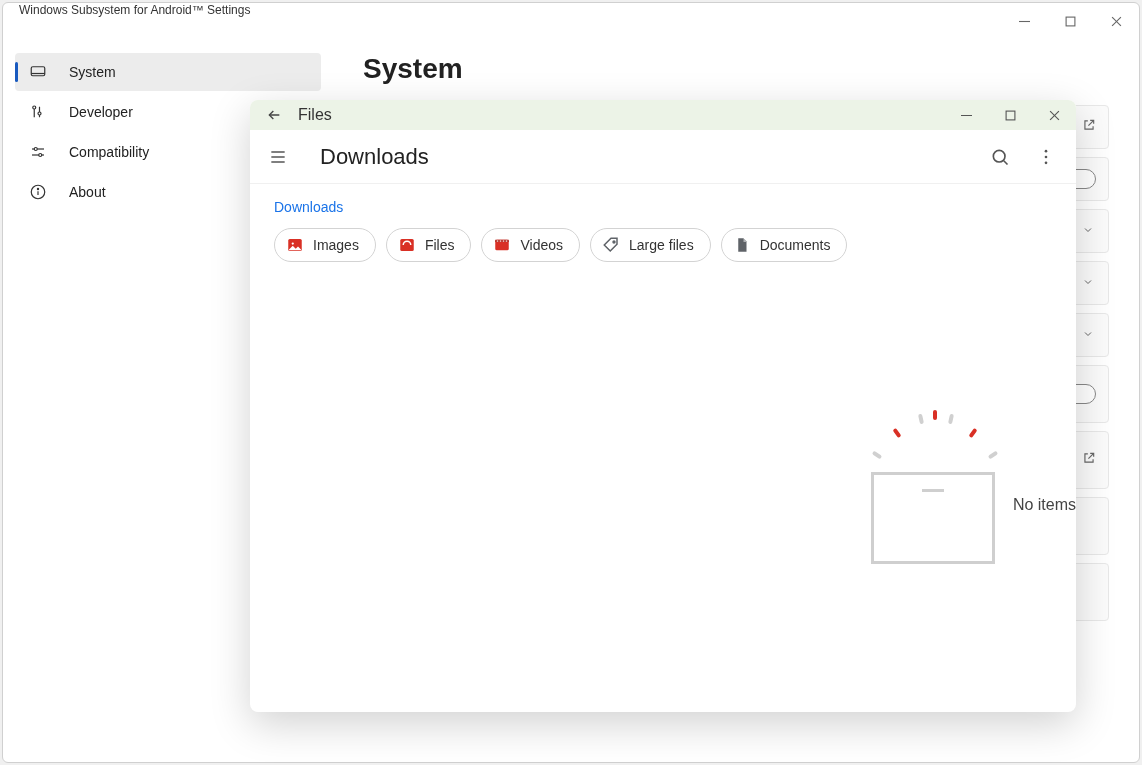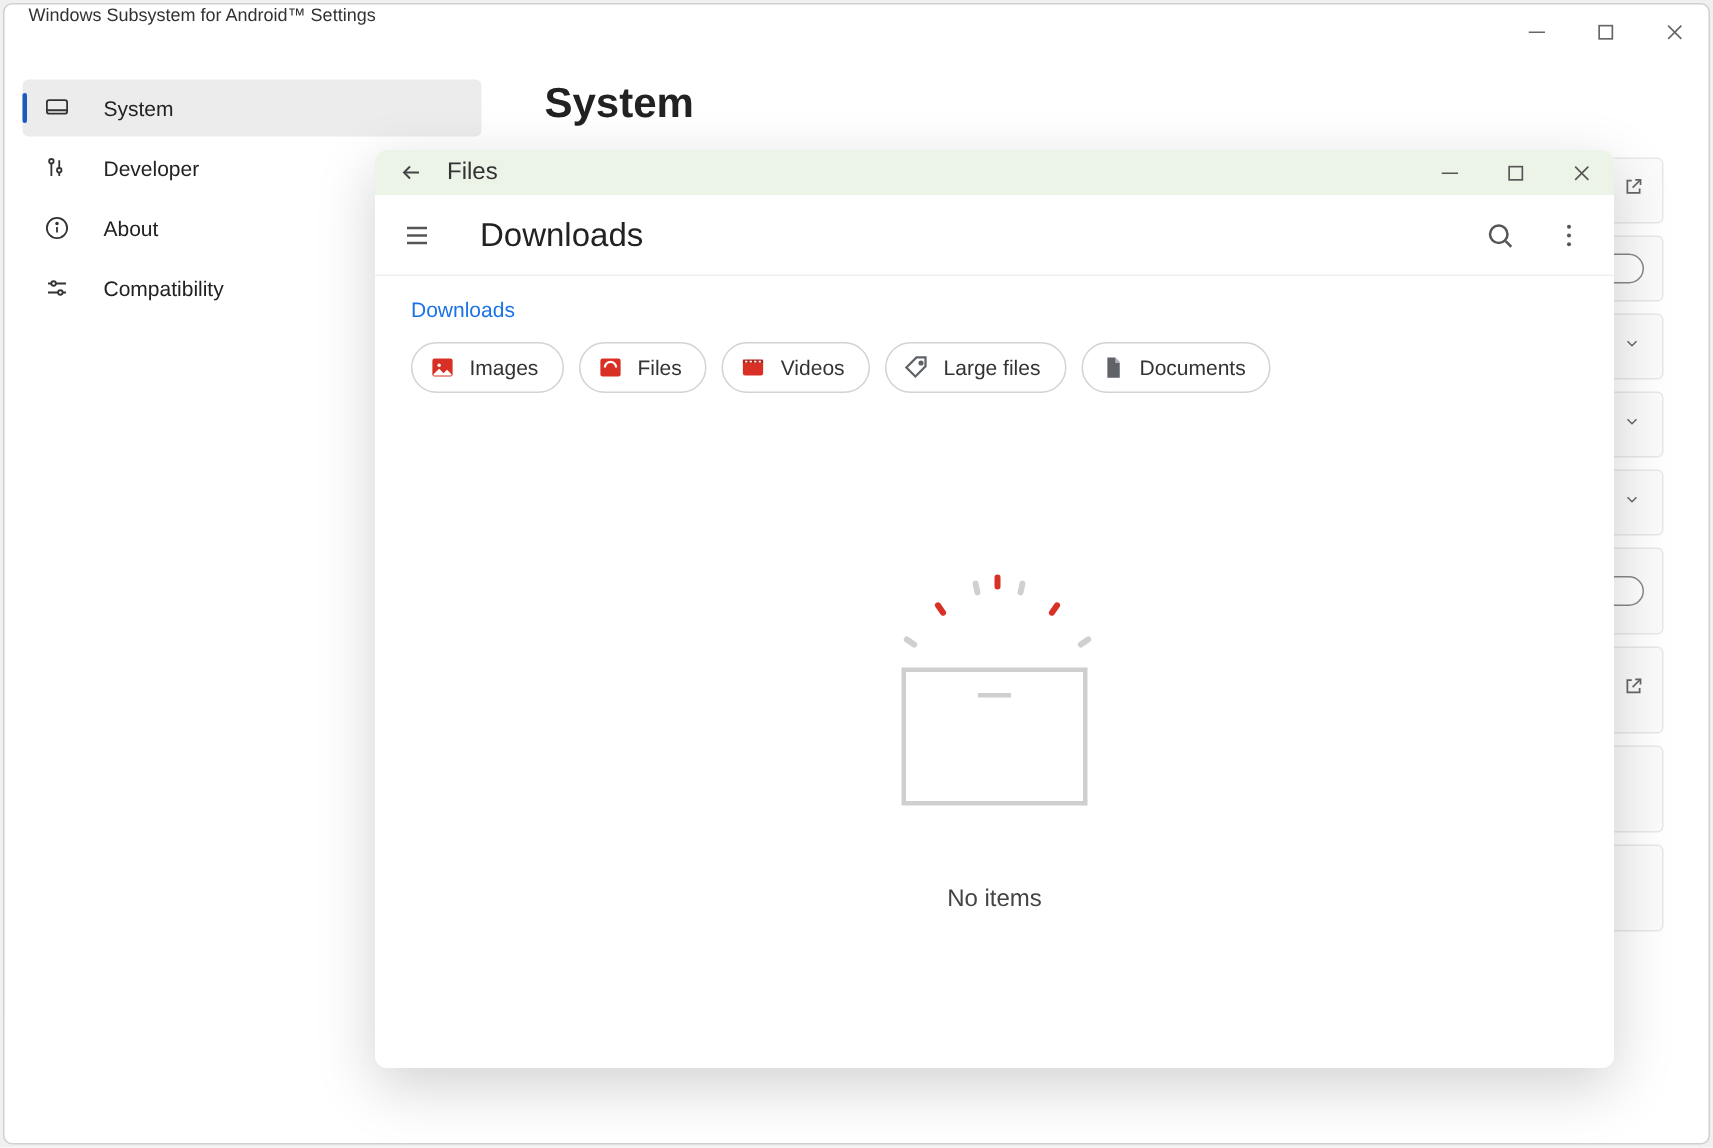--- a/index.html
+++ b/index.html
@@ -98,21 +98,21 @@
 .chip-icon { width:20px; height:20px; display:flex; align-items:center; justify-content:center;}
 .chip-icon svg { width:18px; height:18px; }
 .chip-icon.red { color:#d93025; }
 .chip-icon.gray { color:#5f6368; }
 
 .files-subhead { display:flex; align-items:center; padding:0 24px; }
 .files-subhead-label { font-size:13px; color:#444; font-weight:500;}
 .files-view-btn { margin-left:auto; color:#555; cursor:pointer;}
 .files-view-btn svg { width:18px; height:18px; }
 
-.files-empty { flex:1; display:flex; flex-direction:column; align-items:center; justify-content:center; padding-bottom:16px;}
+.files-empty { flex:1; display:flex; align-items:center; justify-content:flex-end; padding-bottom:16px;}
 .empty-illus { width:160px; height:190px; position:relative; }
 .empty-box { position:absolute; left:18px; bottom:18px; width:124px; height:92px; border:3px solid #cfcfcf; background:#fff;}
 .empty-box::before { content:""; position:absolute; left:50%; top:14px; transform:translateX(-50%); width:22px; height:3px; background:#cfcfcf;}
 .dot { position:absolute; width:4px; height:10px; border-radius:2px;}
 .dot.red{ background:#d93025;} .dot.gray{ background:#d0d0d0;}
 .d1{ left:22px; top:58px; transform:rotate(-55deg);} 
 .d2{ left:42px; top:36px; transform:rotate(-35deg);} 
 .d3{ left:66px; top:22px; transform:rotate(-12deg);} 
 .d4{ left:80px; top:18px; } 
 .d5{ left:96px; top:22px; transform:rotate(12deg);} 
@@ -165,37 +165,37 @@
               <circle cx="14" cy="14" r="2"></circle>
               <line x1="14" y1="5" x2="14" y2="12"></line>
               <line x1="14" y1="16" x2="14" y2="19"></line>
             </svg>
         </span>
         <span>Developer</span>
       </div>
       <div class="bg-nav-item">
         <span class="bg-nav-icon">
           <svg viewBox="0 0 24 24" fill="none" stroke="currentColor" stroke-width="1.6">
-              <circle cx="12" cy="12" r="9"></circle>
-              <line x1="12" y1="11" x2="12" y2="16"></line>
-              <circle cx="12" cy="8" r="0.8" fill="currentColor"></circle>
-            </svg>
-        </span>
-        <span>About</span>
-      </div>
-      <div class="bg-nav-item">
-        <span class="bg-nav-icon">
-          <svg viewBox="0 0 24 24" fill="none" stroke="currentColor" stroke-width="1.6">
               <line x1="4" y1="8" x2="20" y2="8"></line>
               <circle cx="9" cy="8" r="2" fill="#fff"></circle>
               <line x1="4" y1="16" x2="20" y2="16"></line>
               <circle cx="15" cy="16" r="2" fill="#fff"></circle>
             </svg>
         </span>
         <span>Compatibility</span>
+      </div>
+      <div class="bg-nav-item">
+        <span class="bg-nav-icon">
+          <svg viewBox="0 0 24 24" fill="none" stroke="currentColor" stroke-width="1.6">
+              <circle cx="12" cy="12" r="9"></circle>
+              <line x1="12" y1="11" x2="12" y2="16"></line>
+              <circle cx="12" cy="8" r="0.8" fill="currentColor"></circle>
+            </svg>
+        </span>
+        <span>About</span>
       </div>
     </div>
 
     <div class="bg-main">
       <div class="bg-page-title">System</div>
       <div class="bg-card">
         <span class="open-icon">
           <svg viewBox="0 0 24 24" fill="none" stroke="currentColor" stroke-width="2">
               <path d="M14 4h6v6"></path>
               <path d="M20 4l-9 9"></path>

